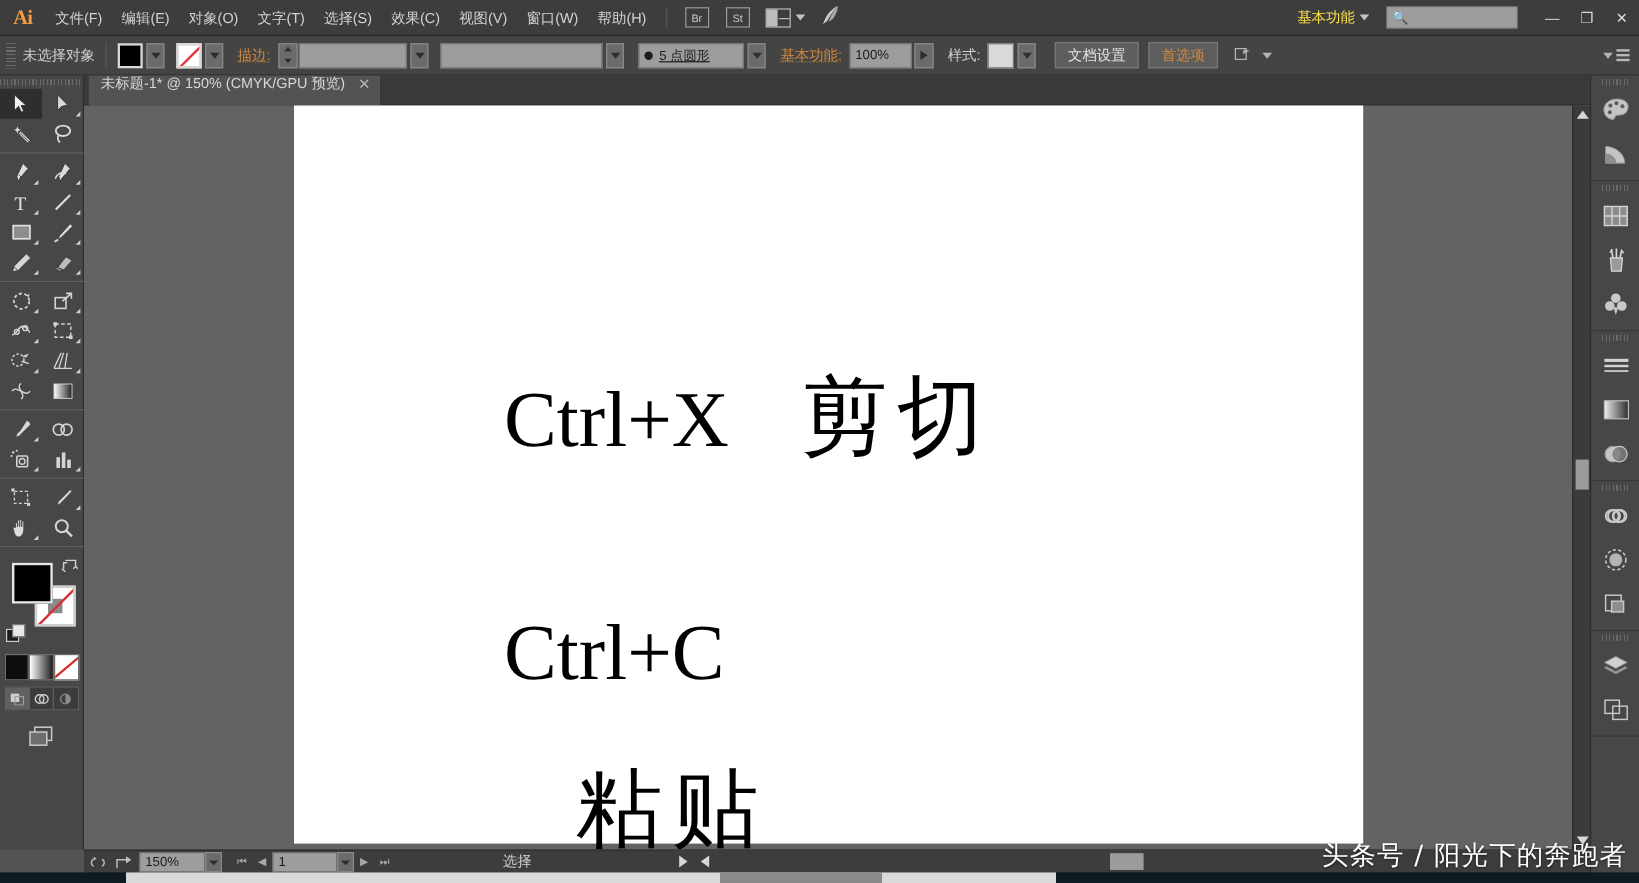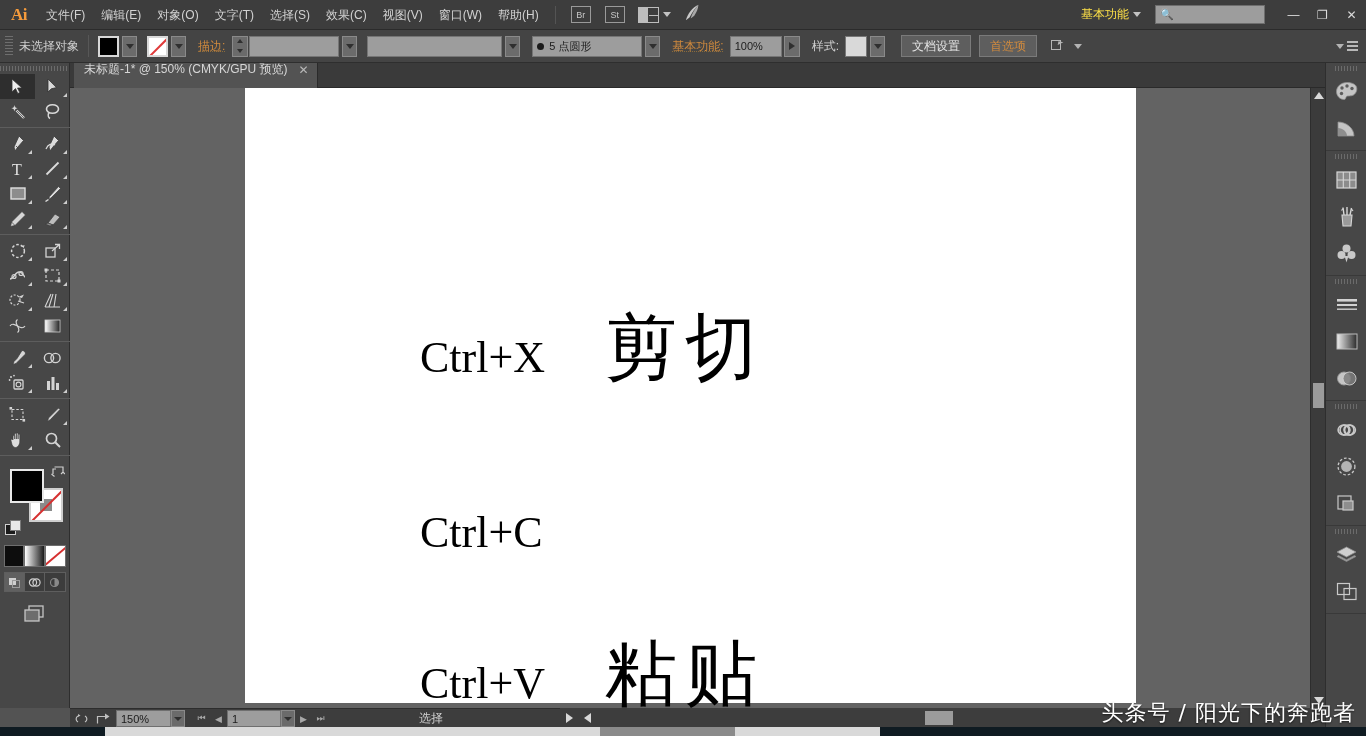--- a/index.html
+++ b/index.html
@@ -122,21 +122,21 @@
   }
   .spinner i.up { border-bottom: 4px solid #2f2f2f; }
   .spinner i.dn { border-top: 4px solid #2f2f2f; }
   .field {
     height: 21px; background: #9d9d9d; border: 1px solid #757575;
     font-size: 11px; color: #1c1c1c; display: flex; align-items: center;
     padding: 0 4px; cursor: text;
   }
   .field.wide { width: 90px; }
   .field.mid { width: 110px; }
-  .field.brush { width: 110px; }
+  .field.brush { width: 88px; text-decoration: underline; }
   .field.op { width: 52px; }
   .combo { display: flex; align-items: center; }
   .dot-bullet {
     width: 7px; height: 7px; border-radius: 50%; background: #1c1c1c;
     margin-right: 5px; flex: none;
   }
   .play-arrow {
     width: 16px; height: 21px; background: #6b6b6b; border: 1px solid #8a8a8a;
     display: flex; align-items: center; justify-content: center;
     margin-left: 2px; cursor: pointer;
@@ -297,21 +297,21 @@
   }
   .art-text {
     position: absolute; left: 0; top: 0; width: 100%; height: 100%;
     font-family: "Liberation Serif", "DejaVu Serif", serif;
     color: #000;
   }
   .art-line {
     position: absolute; left: 175px;
     display: flex; align-items: baseline; white-space: nowrap;
   }
-  .art-line .key { font-size: 44px; letter-spacing: 0px; }
+  .art-line .key { font-size: 66px; letter-spacing: 0px; }
   .art-line .cn {
     font-size: 72px; margin-left: 60px; letter-spacing: 8px;
     font-family: Liberation Sans, sans-serif;
   }
   .art-line.l1 { top: 215px; }
   .art-line.l2 { top: 378px; margin-top: 44px; }
   .art-line.l3 { top: 541px; }
 
   
   .vscroll {
@@ -767,21 +767,20 @@
     <div class="artboard">
       <div class="art-text">
         <div class="art-line l1">
           <span class="key">Ctrl+X</span>
           <span class="cn">剪切</span>
         </div>
         <div class="art-line l2">
           <span class="key">Ctrl+C</span>
         </div>
         <div class="art-line l3">
-          <span class="key">Ctrl+V</span>
           <span class="cn">粘贴</span>
         </div>
       </div>
     </div>
 
     <div class="vscroll">
       <div class="vs-arrow">
           <span class="tri up"></span>
         </div>
       <div class="vs-thumb"></div>

